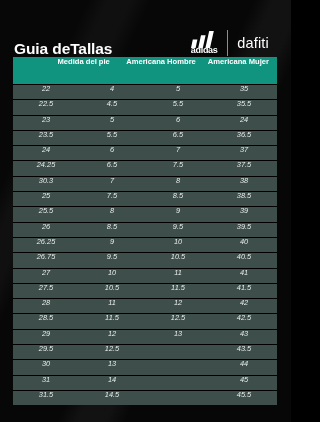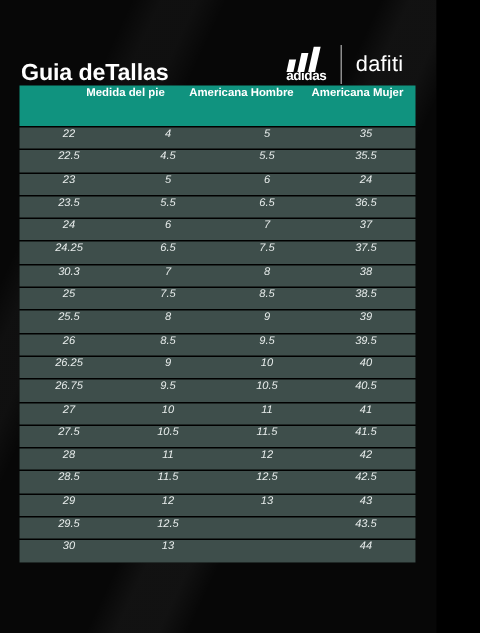--- a/index.html
+++ b/index.html
@@ -296,15 +296,27 @@
           <div class="cell">12.5</div>
           <div class="cell"></div>
           <div class="cell">43.5</div>
         </div>
         <div class="trow">
           <div class="cell">30</div>
           <div class="cell">13</div>
           <div class="cell"></div>
           <div class="cell">44</div>
         </div>
+        <div class="trow">
+          <div class="cell">31</div>
+          <div class="cell">14</div>
+          <div class="cell"></div>
+          <div class="cell">45</div>
+        </div>
+        <div class="trow">
+          <div class="cell">31.5</div>
+          <div class="cell">14.5</div>
+          <div class="cell"></div>
+          <div class="cell">45.5</div>
+        </div>
       </div>
   </div>
 </div>
 
 </body></html>

